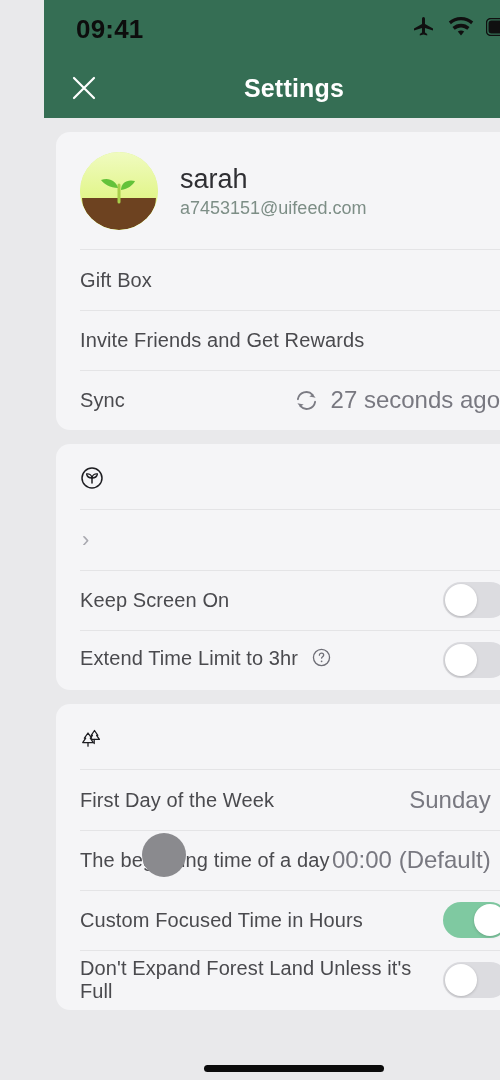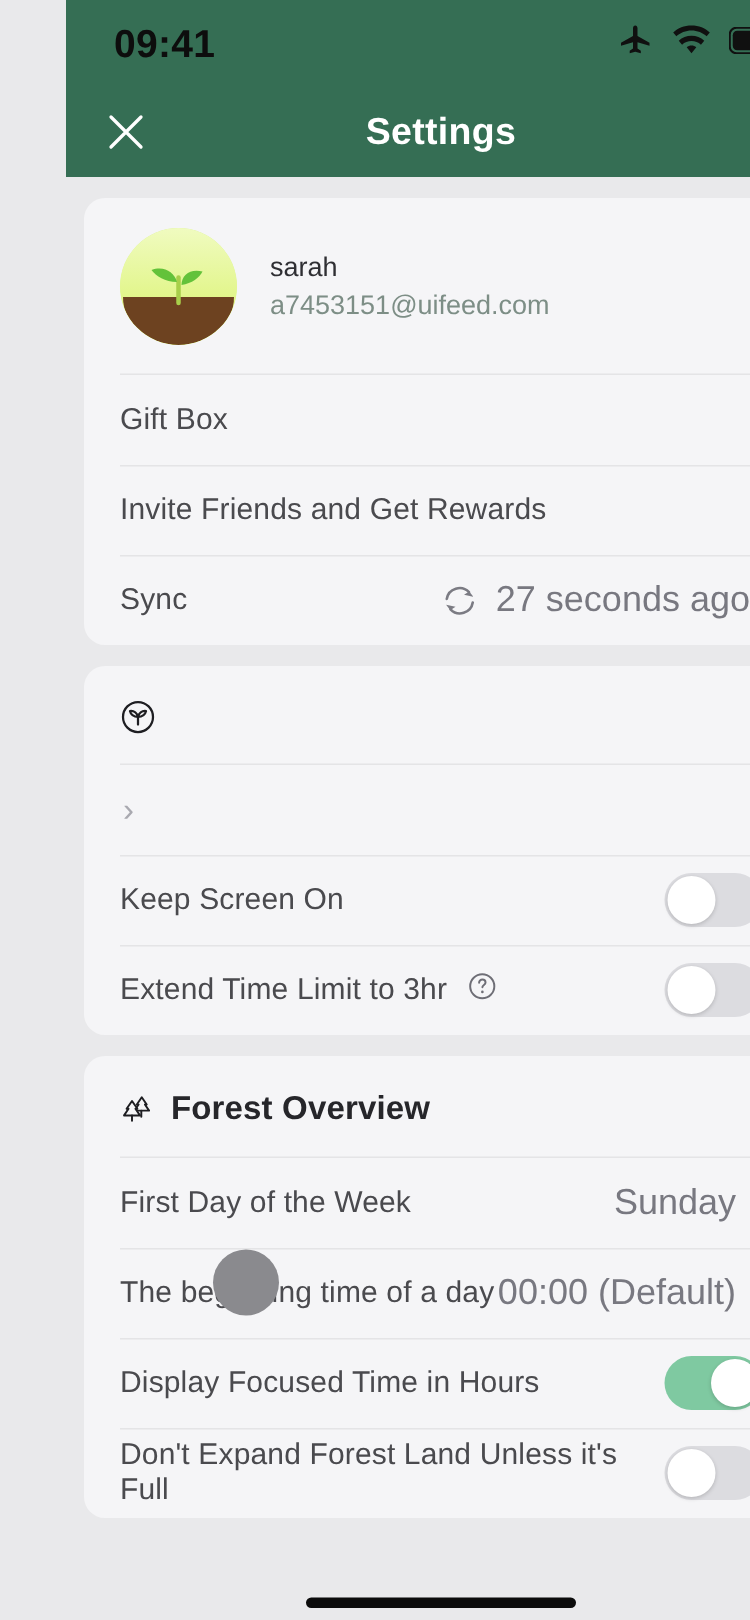--- a/index.html
+++ b/index.html
@@ -89,21 +89,21 @@
     padding:20px 24px 20px 24px;
     position:relative;
   }
   .avatar {
     width:78px; height:78px; border-radius:50%;
     overflow:hidden; flex:0 0 78px;
     background:#dff59a;
   }
   .profile-text { flex:1; margin-left:22px; }
   .profile-name {
-    font-size:18px; color:#2f2f33; line-height:1.2;
+    font-size:27px; color:#2f2f33; line-height:1.2;
     margin-bottom:3px;
   }
   .profile-email {
     font-size:18px; color:#7d8e86;
   }
   .profile-sep {
     position:absolute; left:24px; right:0; bottom:0;
     height:1px; background:#e4e4e6;
   }
 
@@ -311,38 +311,37 @@
 
     <div class="section-head">
       <span class="section-icon">
         <svg width="24" height="24" viewBox="0 0 24 24">
           <path d="M14.5 4.5 L17.8 9.3 H16.6 L19.4 13.4 H9.6 L12.4 9.3 H11.2 Z" fill="none" stroke="#1e1e22" stroke-width="1.3" stroke-linejoin="round"></path>
           <path d="M14.2 13.4 V17.5" stroke="#1e1e22" stroke-width="1.3" stroke-linecap="round"></path>
           <path d="M8 7 L11.6 12.2 H10.3 L13.3 16.6 H2.7 L5.7 12.2 H4.4 Z" fill="#f5f5f7" stroke="#1e1e22" stroke-width="1.3" stroke-linejoin="round"></path>
           <path d="M8 16.6 V20.2" stroke="#1e1e22" stroke-width="1.3" stroke-linecap="round"></path>
         </svg>
       </span>
-      <span class="section-title">Forest Overview</span>
       <div class="section-sep"></div>
     </div>
 
     <div class="row">
       <span class="row-label">First Day of the Week</span>
       <span class="row-value">Sunday</span>
       <span class="chev">›</span>
     </div>
 
     <div class="row">
       <span class="row-label">The beginning time of a day</span>
       <span class="row-value">00:00 (Default)</span>
       <span class="chev">›</span>
     </div>
 
     <div class="row">
-      <span class="row-label">Display Focused Time in Hours</span>
+      <span class="row-label">Custom Focused Time in Hours</span>
       <span class="toggle on">
         <span class="knob"></span>
       </span>
     </div>
 
     <div class="row">
       <span class="row-label">Don't Expand Forest Land Unless it's Full</span>
       <span class="toggle">
         <span class="knob"></span>
       </span>

